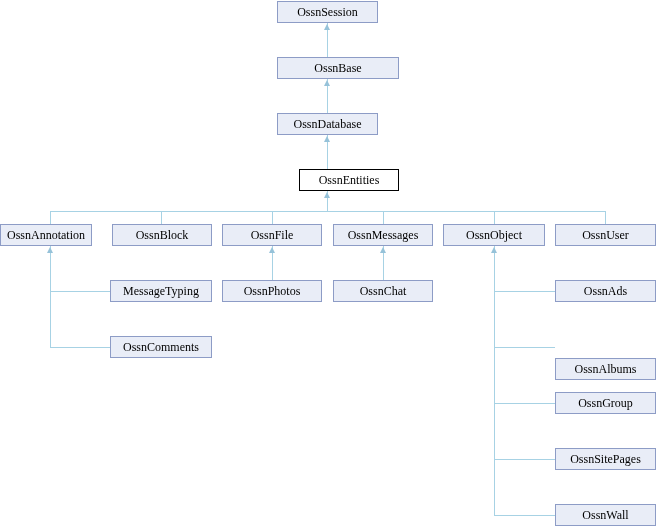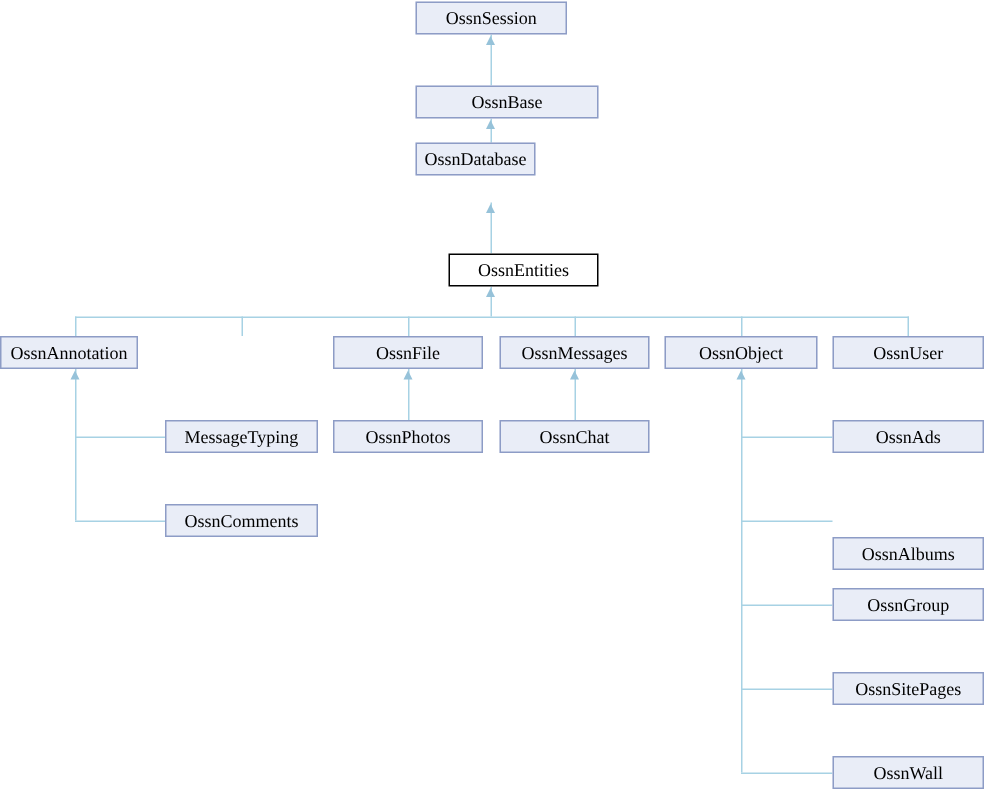--- a/index.html
+++ b/index.html
@@ -83,24 +83,25 @@
   <div class="arrow" style="left:324px; top:80px;"></div>
   <div class="arrow" style="left:324px; top:136px;"></div>
   <div class="arrow" style="left:324px; top:192px;"></div>
   <div class="arrow" style="left:47px;  top:247px;"></div>
   <div class="arrow" style="left:269px; top:247px;"></div>
   <div class="arrow" style="left:380px; top:247px;"></div>
   <div class="arrow" style="left:491px; top:247px;"></div>
 
   <div class="node" style="left:277px; top:1px;   width:101px;">OssnSession</div>
   <div class="node" style="left:277px; top:57px;  width:122px;">OssnBase</div>
-  <div class="node" style="left:277px; top:95px; width:80px;text-align:center;">OssnDatabase</div>
+  <div class="node" style="left:277px; top:113px; width:101px;text-align:center;">OssnDatabase</div>
   <div class="node current" style="left:280px; top:169px; width:100px;margin-left:19px;">OssnEntities</div>
 
   <div class="node" style="left:0px;   top:224px; width:92px;">OssnAnnotation</div>
+  <div class="node" style="left:112px; top:224px; width:100px;">OssnBlock</div>
   <div class="node" style="left:222px; top:224px; width:100px;">OssnFile</div>
   <div class="node" style="left:333px; top:224px; width:100px;">OssnMessages</div>
   <div class="node" style="left:443px; top:224px; width:102px;">OssnObject</div>
   <div class="node" style="left:555px; top:224px; width:101px;">OssnUser</div>
 
   <div class="node" style="left:110px; top:280px; width:102px;">MessageTyping</div>
   <div class="node" style="left:110px; top:336px; width:102px;">OssnComments</div>
   <div class="node" style="left:222px; top:280px; width:100px;">OssnPhotos</div>
   <div class="node" style="left:333px; top:280px; width:100px;">OssnChat</div>
 

